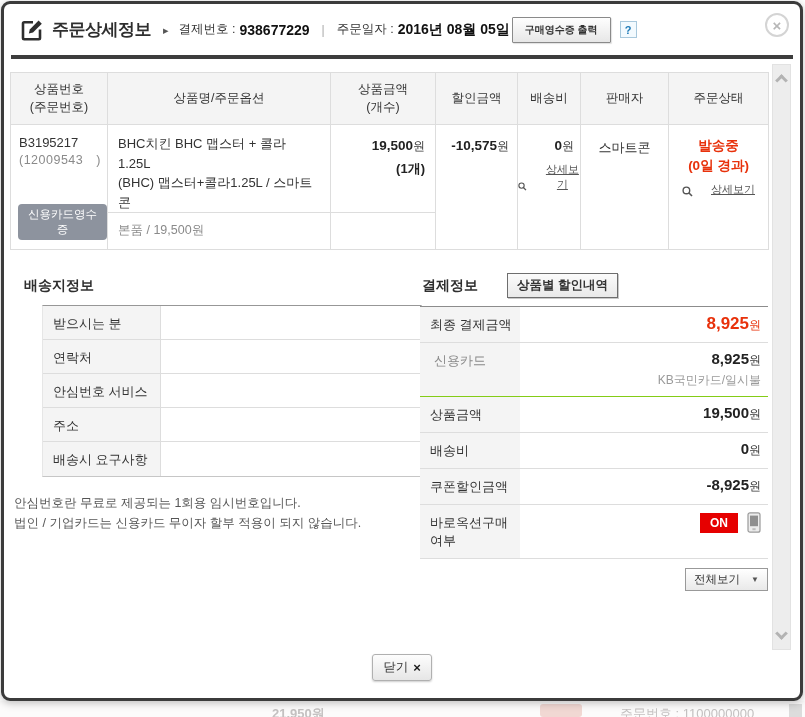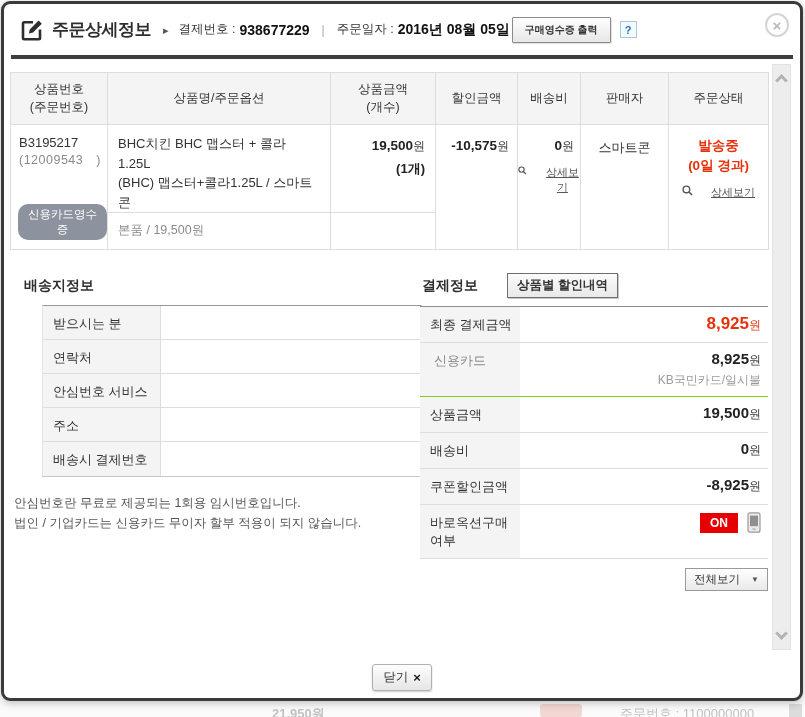--- a/index.html
+++ b/index.html
@@ -62,39 +62,39 @@
   table.product th {
     background:#f4f4f4; height:52px; font-weight:normal; font-size:12.5px; color:#333;
     text-align:center; line-height:1.4;
   }
   .th2l span { display:block; }
   td.c1 { position:relative; vertical-align:top; padding:10px 4px 0 8px; }
   .prod-no { font-size:13px; color:#333; }
   .ord-no  { font-size:12.5px; color:#8a8a8a; margin-top:2px; letter-spacing:0.5px; }
   .receipt-tag {
     position:absolute; left:7px; bottom:9px; background:#8d939e; color:#fff;
-    font-size:11.5px; padding:3px 6px; border-radius:10px; border:0; cursor:pointer;
+    font-size:11.5px; padding:3px 6px; border-radius:4px; border:0; cursor:pointer;
     font-family:inherit;
   }
   td.c2m { vertical-align:top; padding:9px 8px 0 10px; font-size:13px; color:#333; line-height:1.5; height:66px; }
   td.c2s { vertical-align:top; padding:9px 8px 0 10px; font-size:12.5px; color:#8a8a8a; height:37px; }
   td.c3m { vertical-align:top; padding:11px 10px 0 0; text-align:right; }
   td.c3s { }
   .bignum { font-size:13.5px; font-weight:bold; color:#222; }
   .unit   { font-size:12px; font-weight:normal; color:#333; }
   .qty    { font-size:13px; font-weight:bold; color:#222; margin-top:5px; }
   td.c4 { vertical-align:top; padding:11px 8px 0 0; text-align:right; }
   td.c5 { vertical-align:top; padding:11px 0 0 0; }
   .fee-line { text-align:right; padding-right:6px; }
   .link-line { text-align:center; margin-top:7px; }
   td.c6 { vertical-align:top; padding-top:14px; text-align:center; font-size:13px; color:#333; }
   td.c7 { vertical-align:top; padding-top:11px; text-align:center; }
   .status-l { color:#e8310b; font-weight:bold; font-size:13.5px; line-height:1.45; }
   .detail-link {
-    display:inline-flex; align-items:flex-start; gap:18px; font-size:11px; color:#555;
+    display:inline-flex; align-items:flex-end; gap:18px; font-size:11px; color:#555;
     text-decoration:underline; cursor:pointer;
   }
 
   
   .sections { display:flex; margin-top:21px; width:758px; }
   .ship-col { width:380px; }
   .pay-col  { width:348px; margin-left:30px; }
   .sec-title { font-size:14px; font-weight:bold; color:#2f2f2f; }
   .ship-col .sec-title { margin:6px 0 10px 14px; }
 
@@ -130,21 +130,21 @@
   .phone-icon { vertical-align:middle; }
   .view-all-wrap { display:flex; justify-content:flex-end; margin-top:9px; }
   .view-all {
     display:inline-flex; align-items:center; gap:11px; border:1px solid #999;
     background:linear-gradient(#fff,#e9e9e9); font-size:11.5px; color:#333;
     padding:3px 8px; cursor:pointer; font-family:inherit;
   }
   .caret { font-size:8px; color:#555; }
 
   
-  .close-row { position:absolute; left:0; right:0; bottom:7px; text-align:center; }
+  .close-row { position:absolute; left:0; right:0; bottom:17px; text-align:center; }
   .close-btn {
     display:inline-flex; align-items:center; gap:5px; border:1px solid #b0b0b0; border-radius:3px;
     background:linear-gradient(#fdfdfd,#e6e6e6); padding:4px 10px; font-size:12.5px; color:#333;
     box-shadow:0 1px 2px rgba(0,0,0,.2); cursor:pointer; font-family:inherit;
   }
   .close-x { font-weight:bold; font-size:13px; color:#1a1a1a; }
 
   
   .scrollbar { position:absolute; top:60px; right:9px; width:19px; height:586px;
     background:#ededed; border:1px solid #e2e2e2; }
@@ -287,21 +287,21 @@
             </div>
             <div class="ship-row">
               <div class="ship-label">안심번호 서비스</div>
               <div class="ship-value"></div>
             </div>
             <div class="ship-row">
               <div class="ship-label">주소</div>
               <div class="ship-value"></div>
             </div>
             <div class="ship-row">
-              <div class="ship-label">배송시 결제번호</div>
+              <div class="ship-label">배송시 요구사항</div>
               <div class="ship-value"></div>
             </div>
           </div>
           <div class="notes">
             <div>안심번호란 무료로 제공되는 1회용 임시번호입니다.</div>
             <div>법인 / 기업카드는 신용카드 무이자 할부 적용이 되지 않습니다.</div>
           </div>
         </div>
 
         <div class="pay-col">

